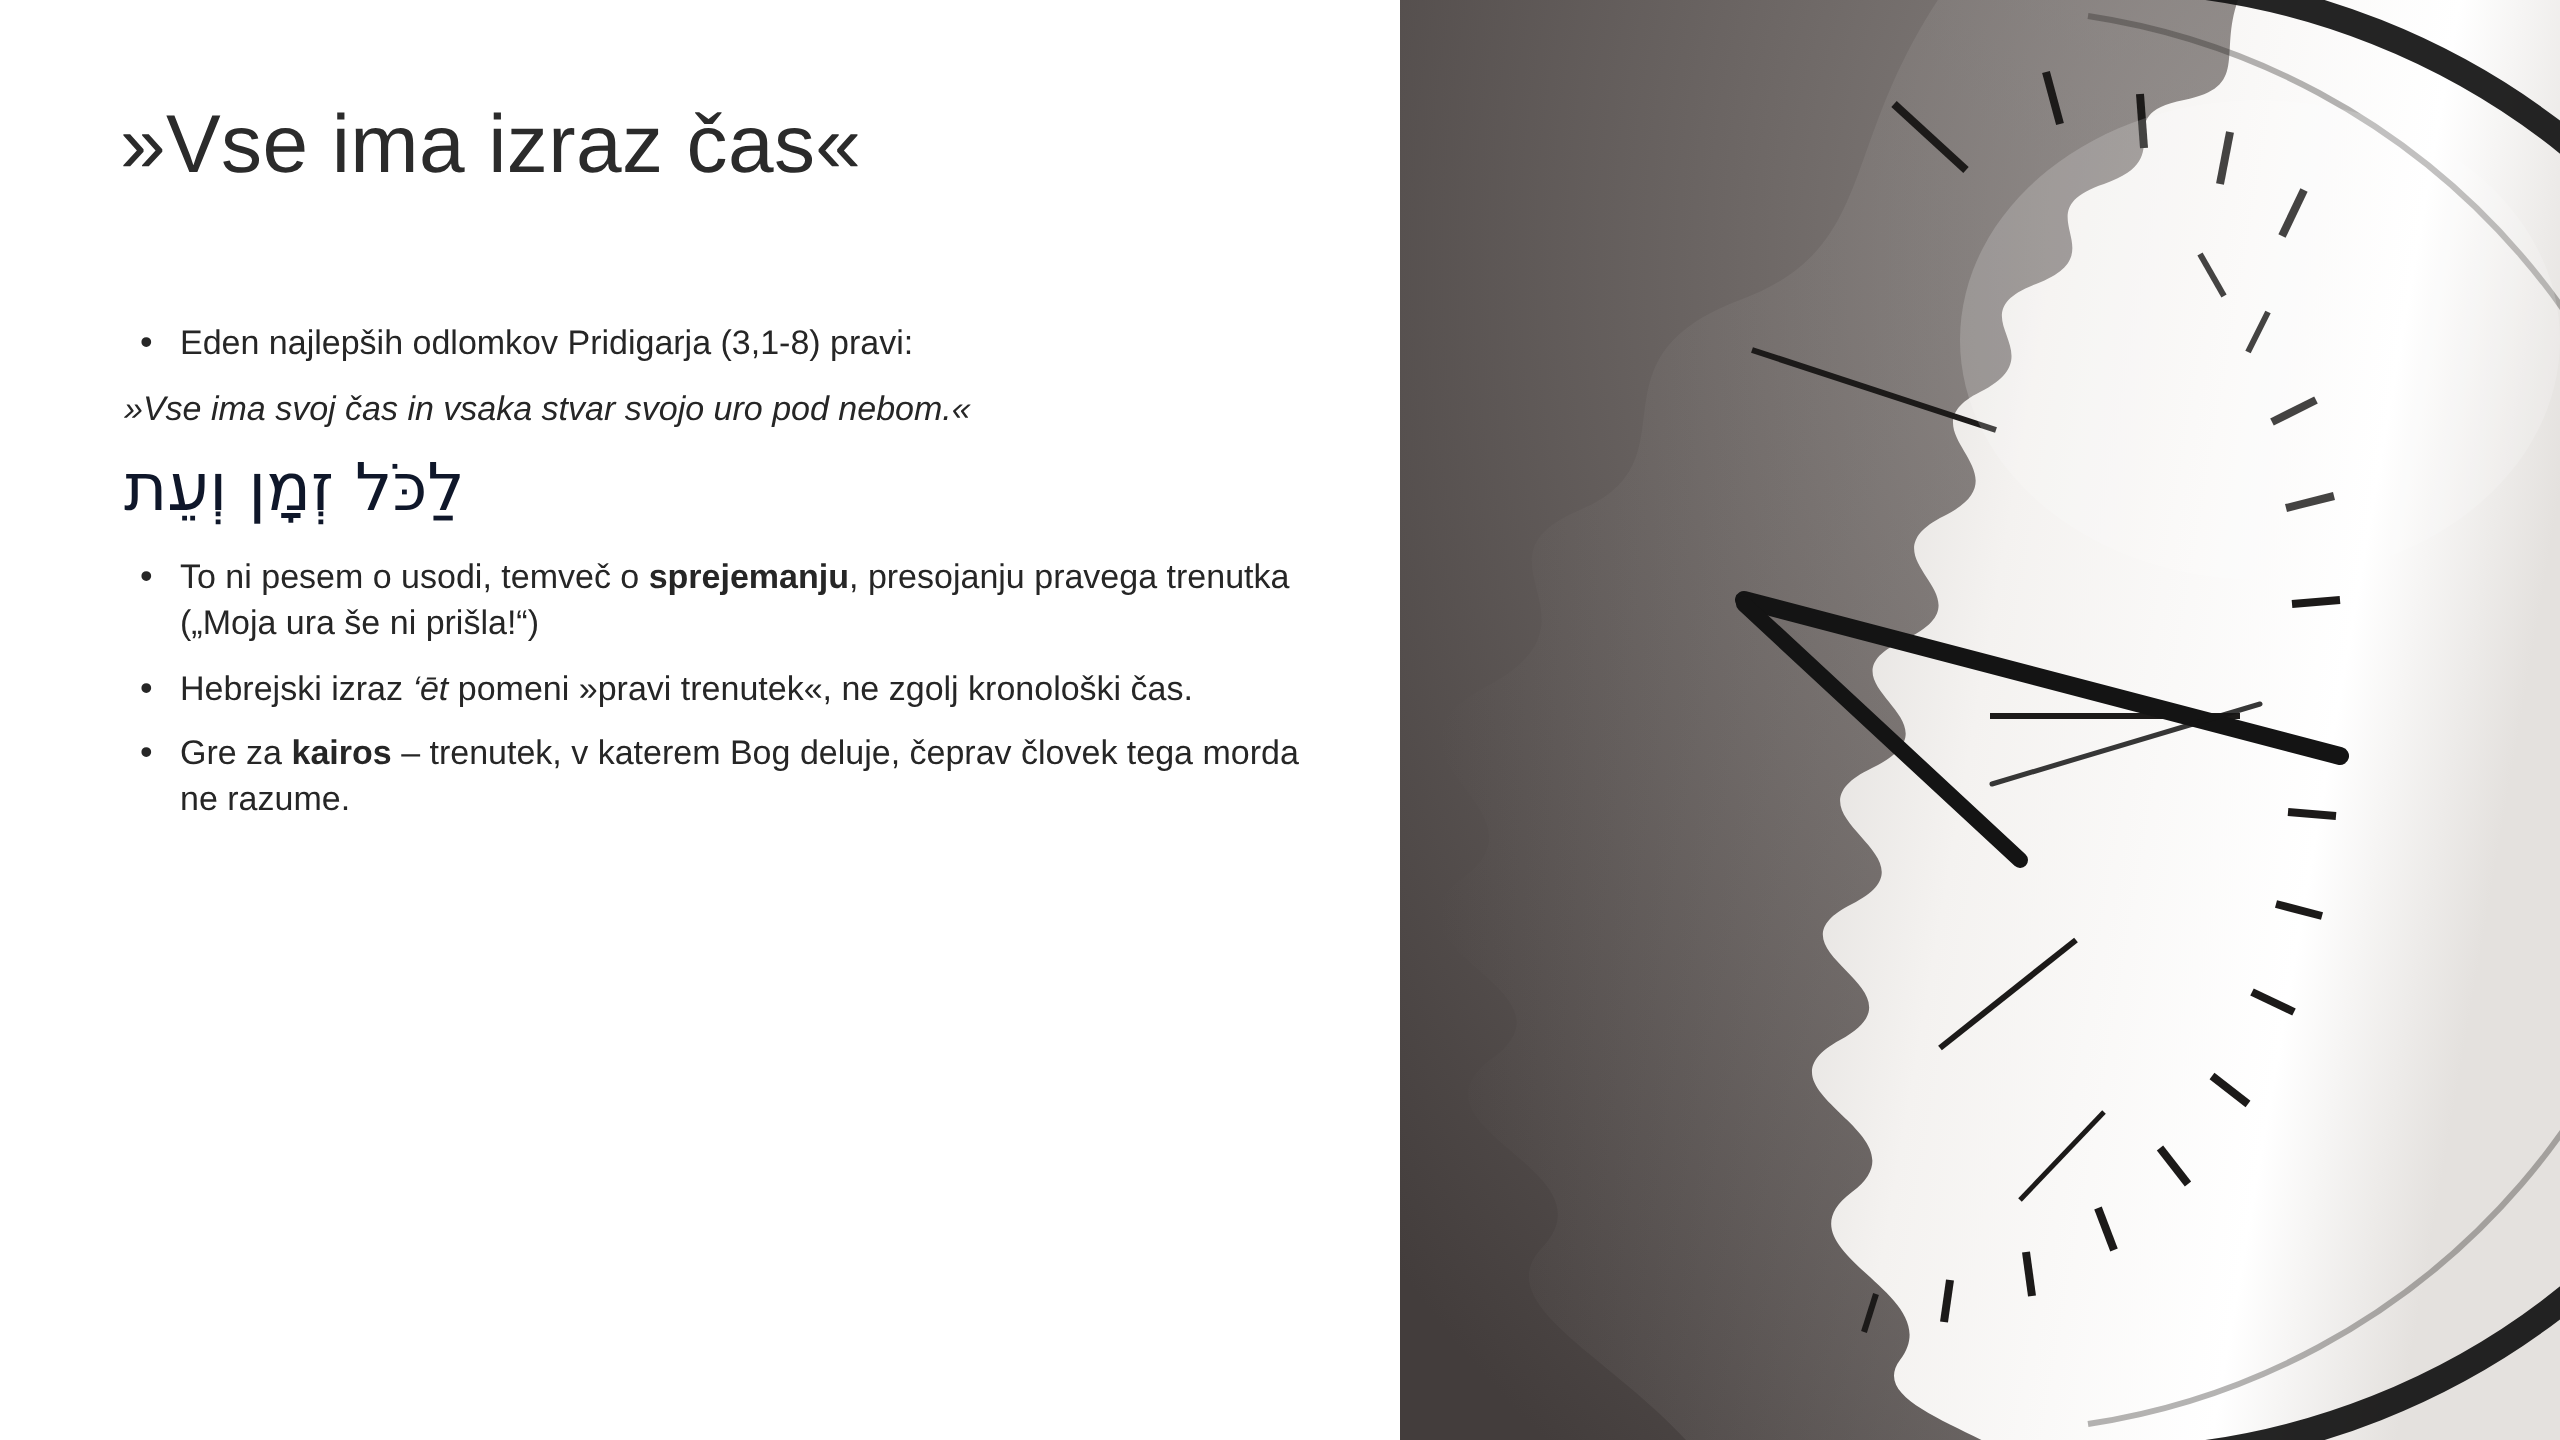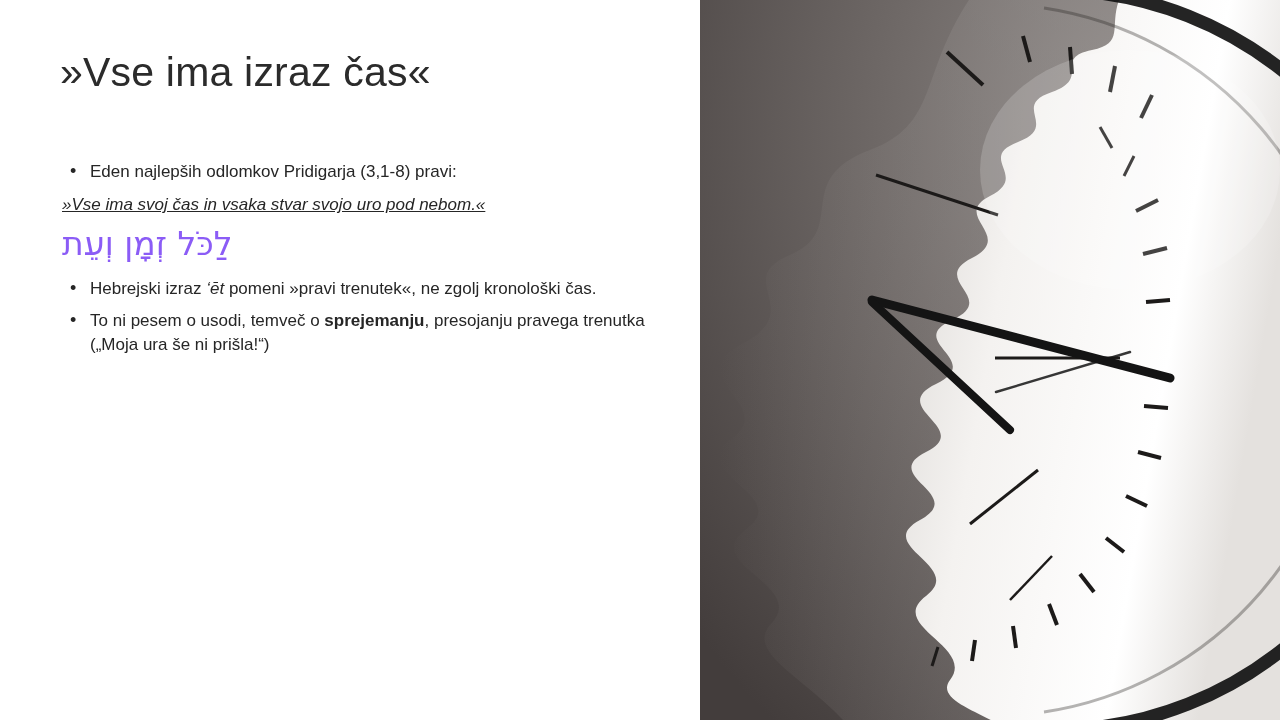--- a/index.html
+++ b/index.html
@@ -80,32 +80,31 @@
 
   .italic { font-style: italic; }
   .bold { font-weight: 700; }
 
   .quote-line {
     font-size: 17px;
     line-height: 1.35;
     margin: 0 0 6px 0;
     padding-left: 0;
     font-style: italic;
-    text-decoration: underline;
   }
 
   .hebrew {
     direction: rtl;
     text-align: left;
     font-family: "DejaVu Sans", sans-serif;
     font-size: 33px;
     line-height: 1.25;
     margin: 2px 0 12px 0;
     padding: 0;
-    color: #8b5cf6;
+    color: #0f172a;
     width: 260px;
   }
 
   .tight { margin-bottom: 11px; }
 </style>
 </head>
 <body>
 
 <div class="slide">
 
@@ -218,23 +217,26 @@
     </p>
 
     <p class="quote-line">
       <span>»Vse ima svoj čas in vsaka stvar svojo uro pod nebom.«</span>
     </p>
 
     <p class="hebrew">לַכֹּל זְמָן וְעֵת</p>
 
 
     <p class="bullet">
+      <span>To ni pesem o usodi, temveč o </span><span class="bold">sprejemanju</span><span>, presojanju pravega trenutka („Moja ura še ni prišla!“)</span>
+    </p>
+
+    <p class="bullet">
       <span>Hebrejski izraz </span><span class="italic">‘ēt</span><span> pomeni »pravi trenutek«, ne zgolj kronološki čas.</span>
     </p>
 
     <p class="bullet">
-      <span>To ni pesem o usodi, temveč o </span><span class="bold">sprejemanju</span><span>, presojanju pravega trenutka („Moja ura še ni prišla!“)</span>
-    </p>
-
+      <span>Gre za </span><span class="bold">kairos</span><span> – trenutek, v katerem Bog deluje, čeprav človek tega morda ne razume.</span>
+    </p>
 
 
   </div>
 </div>
 
 </body></html>

